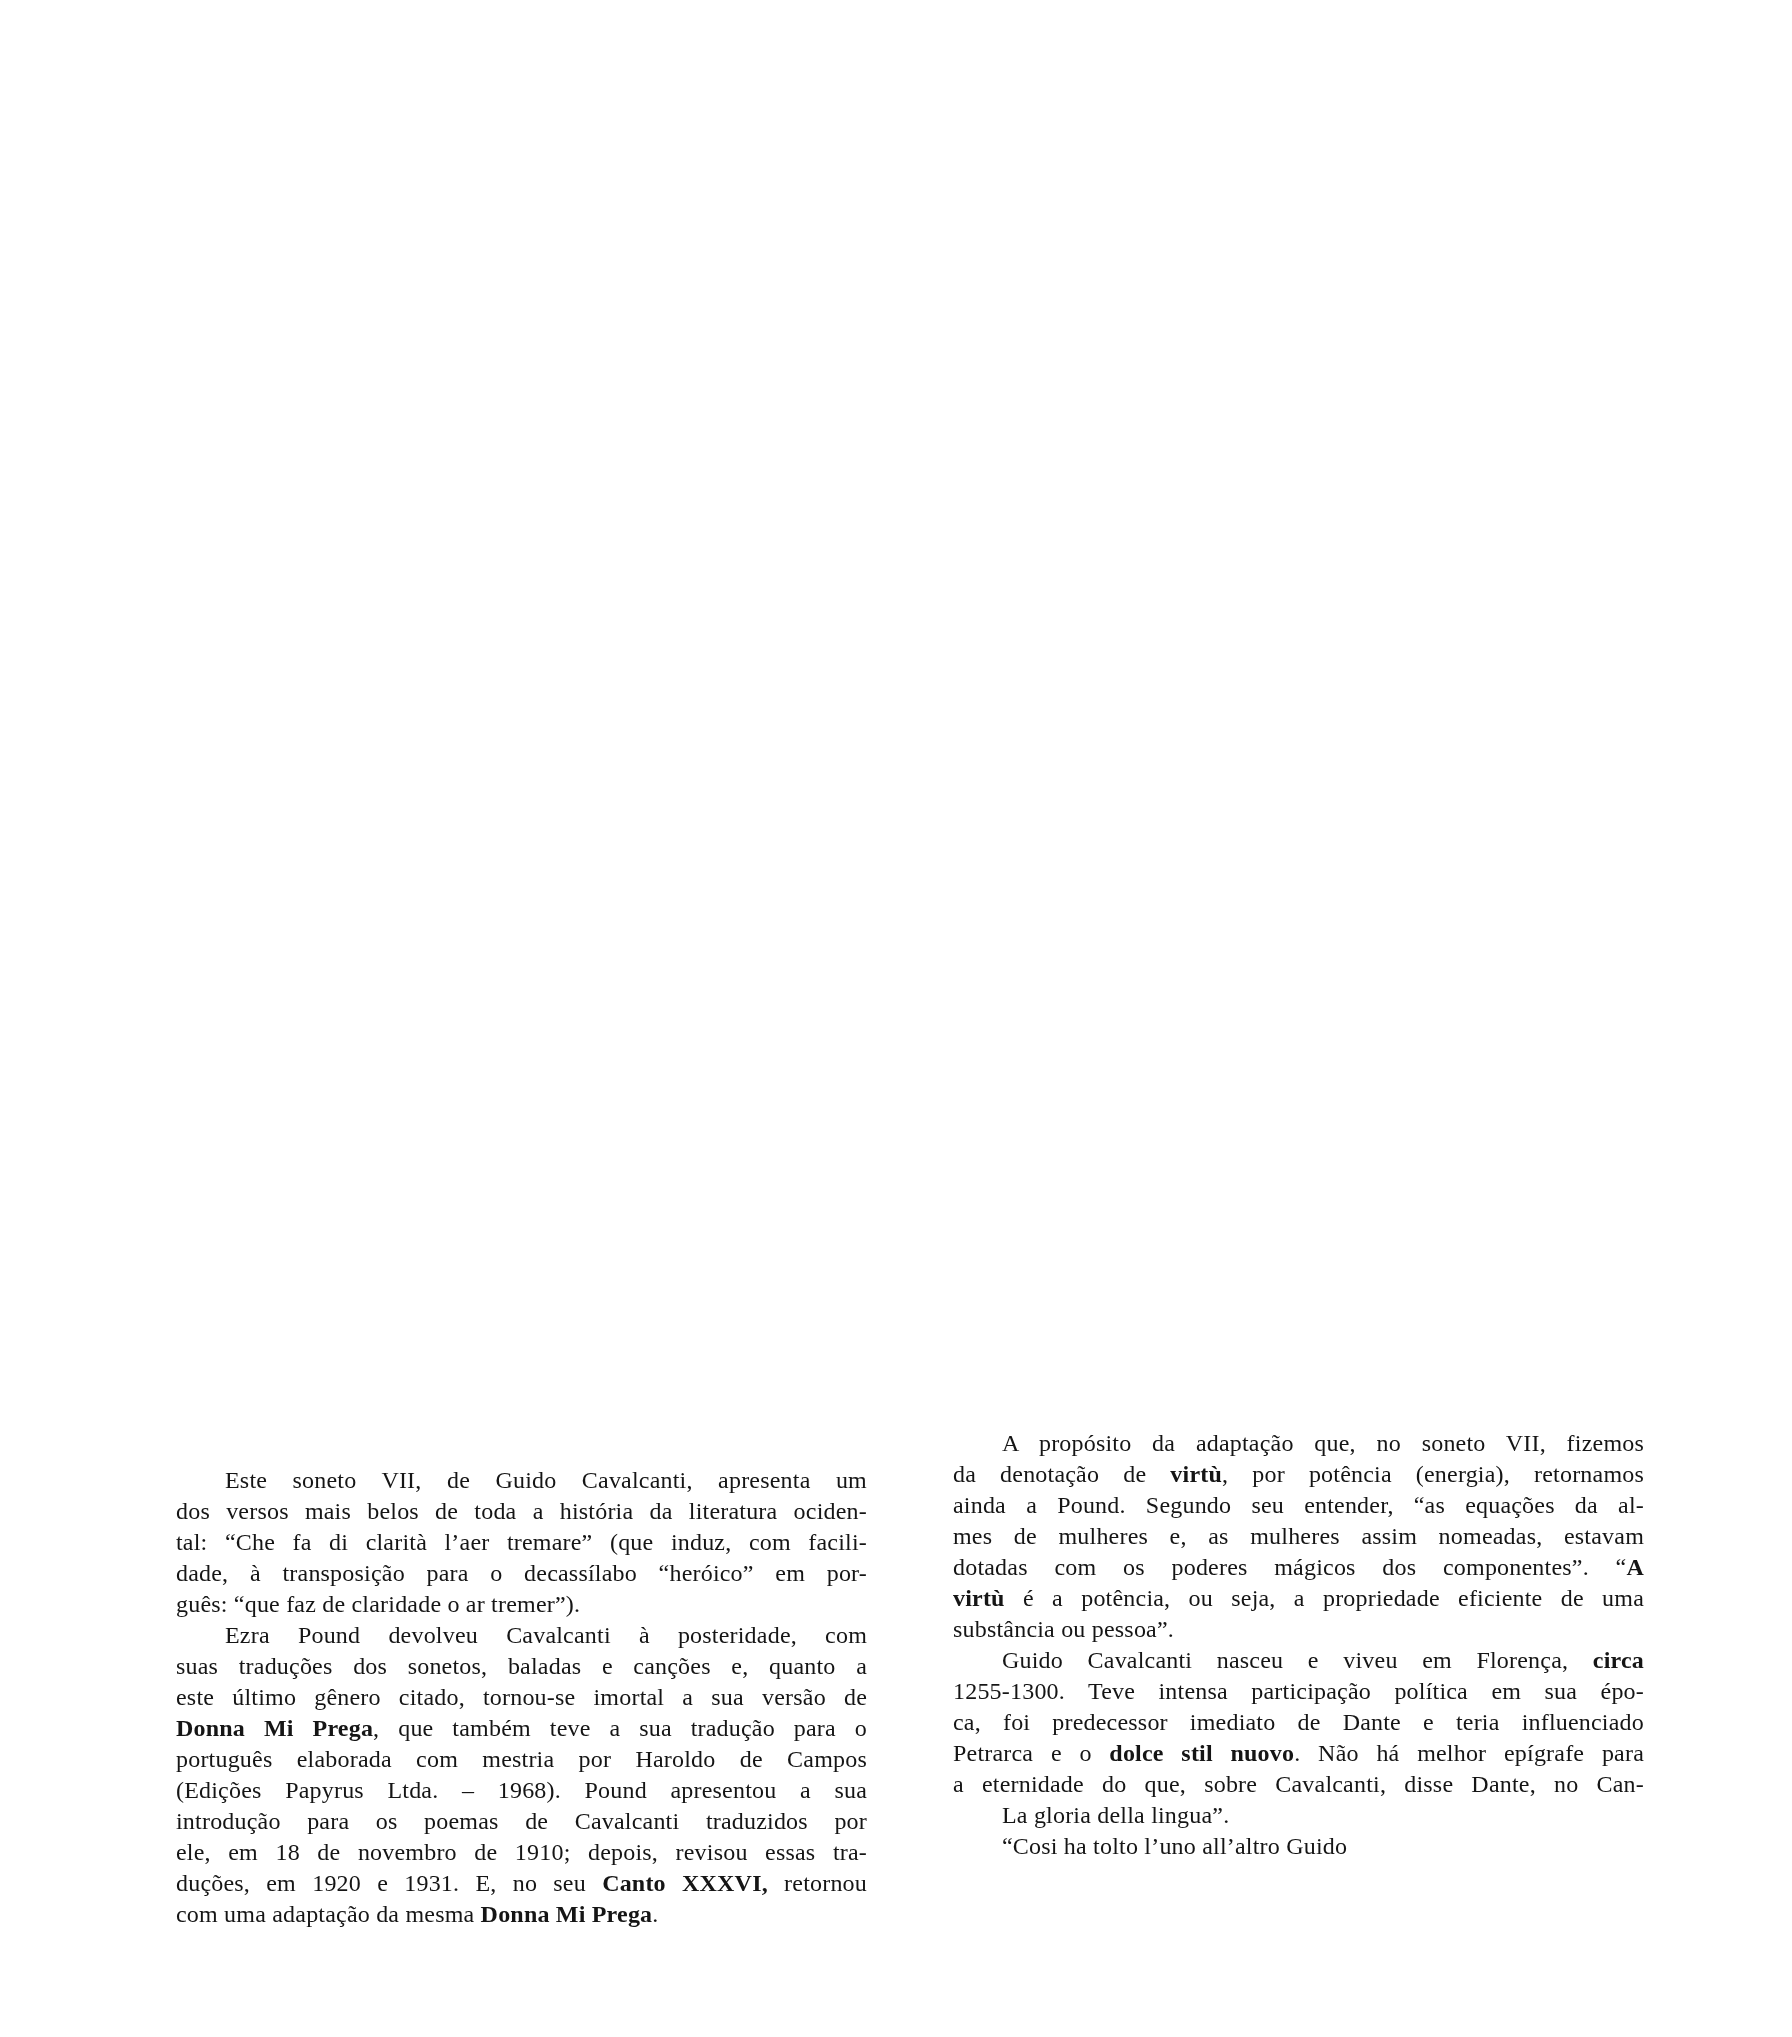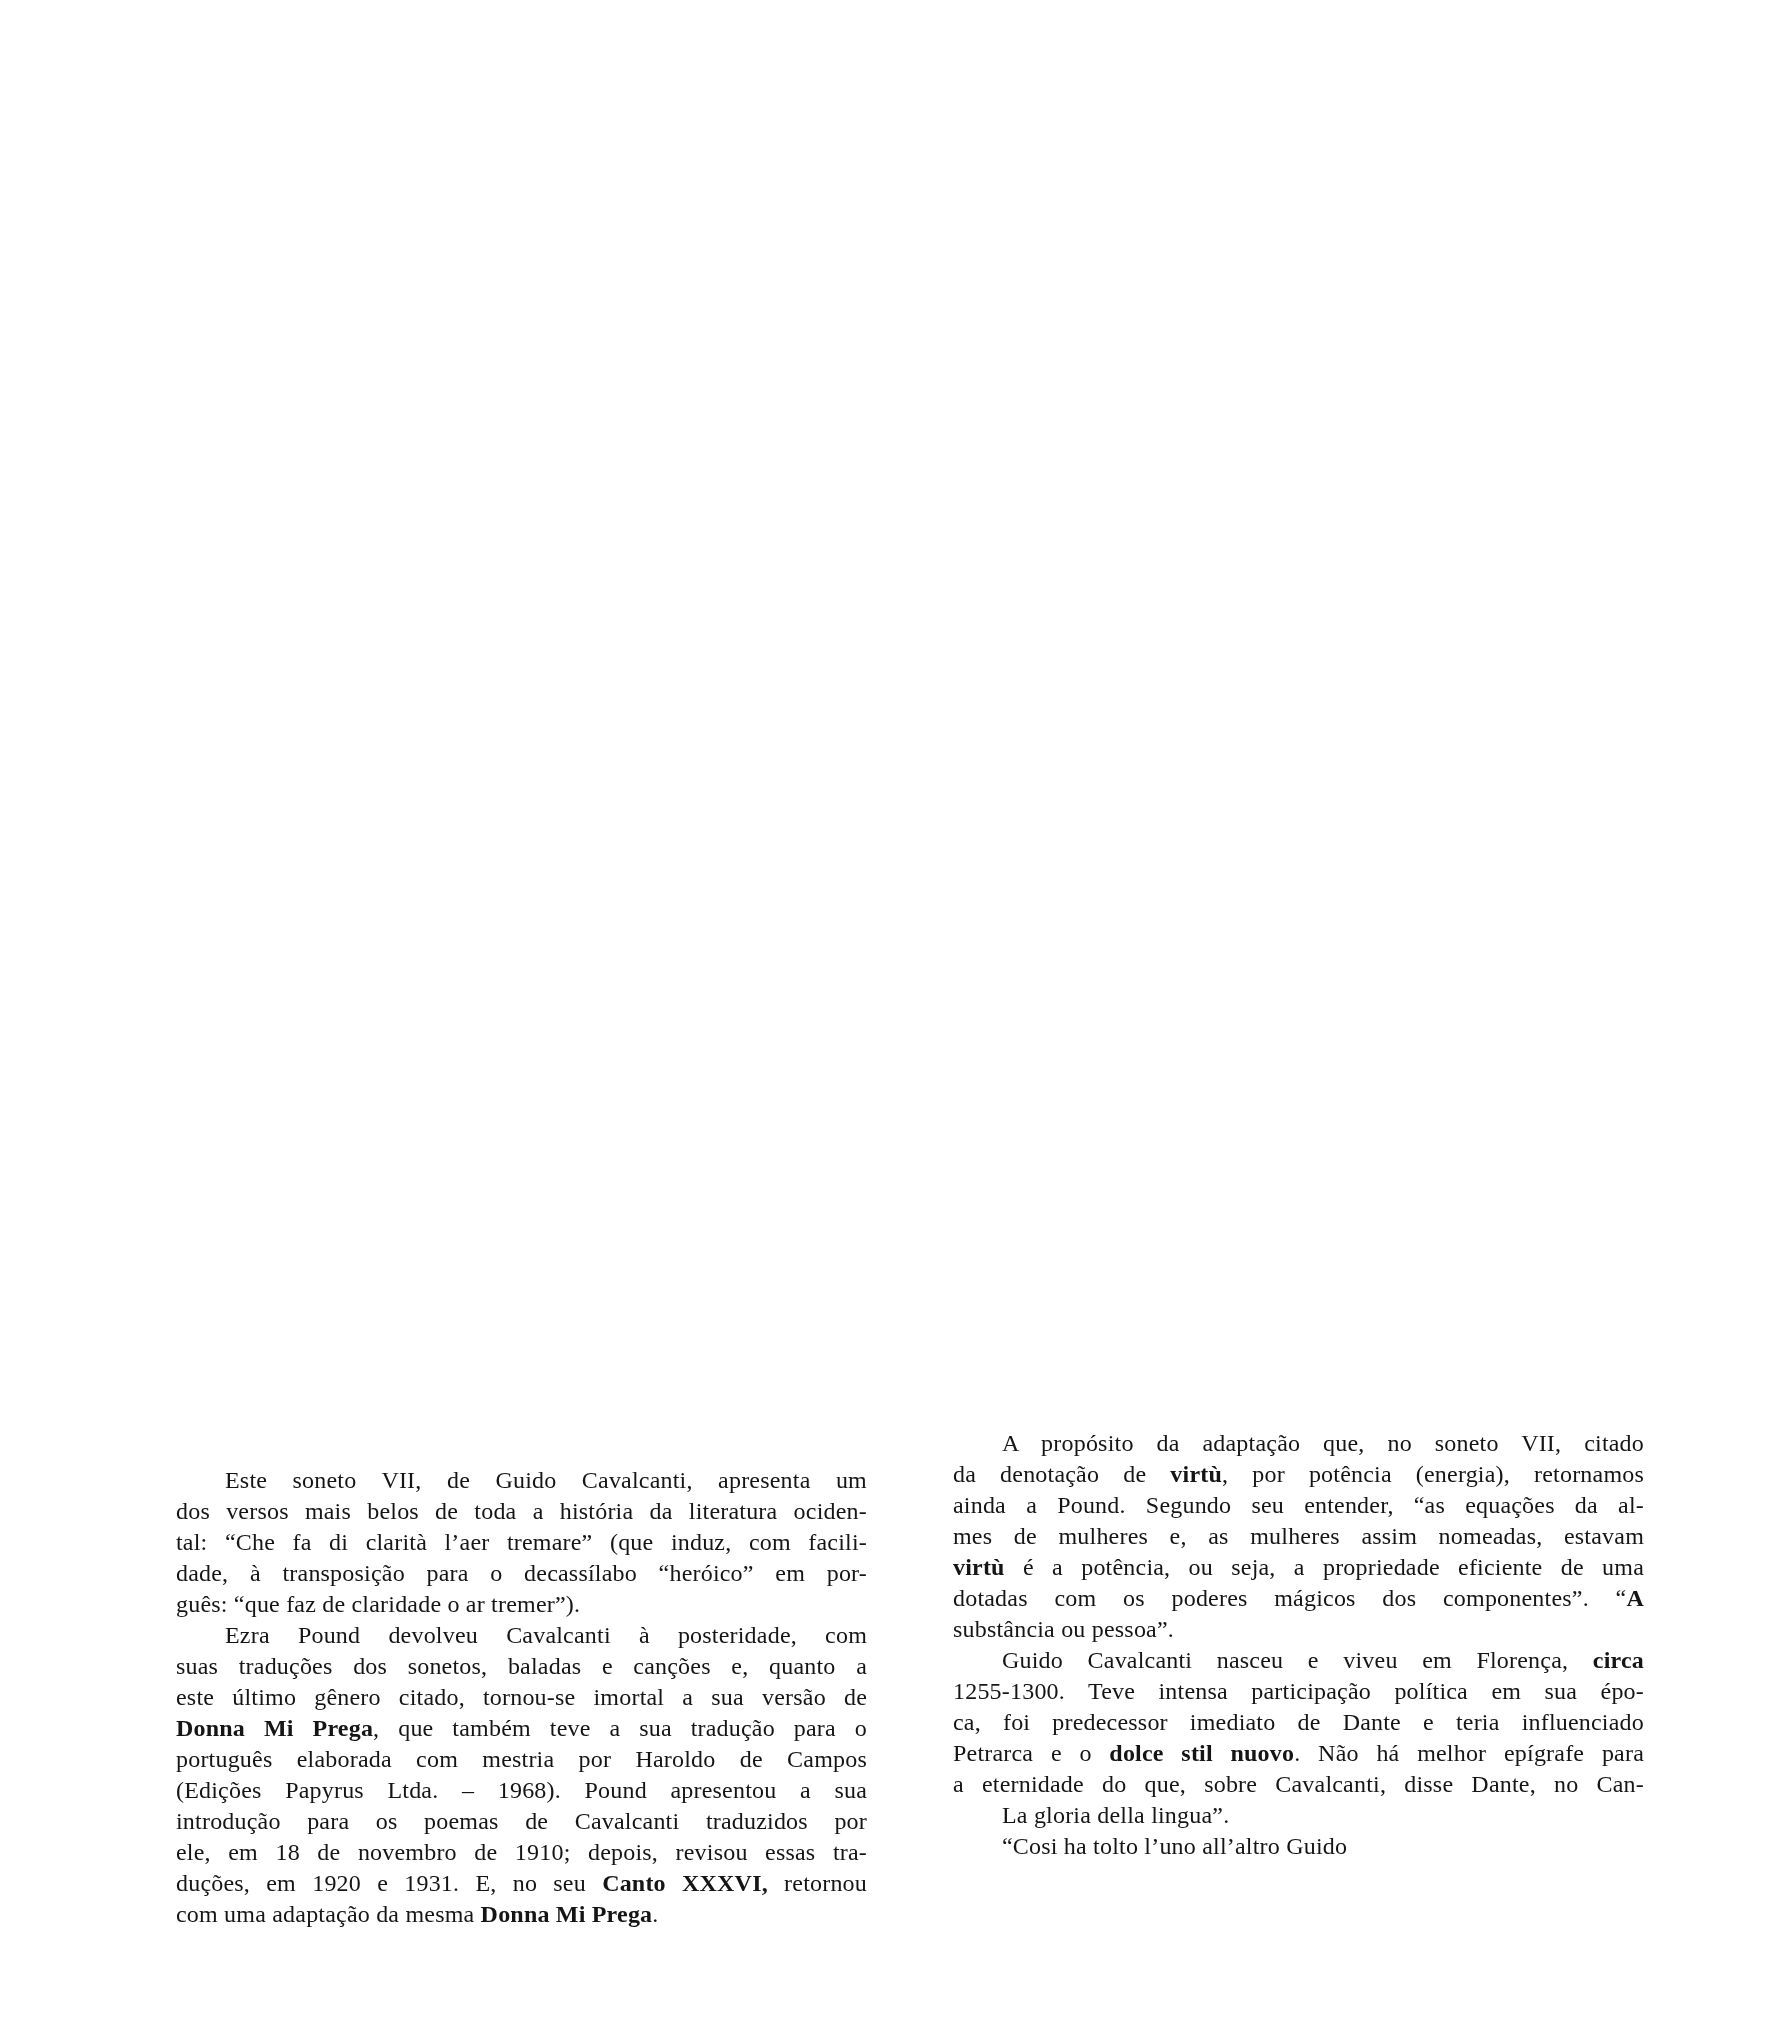--- a/index.html
+++ b/index.html
@@ -60,26 +60,26 @@
       <div class="line"><span class="seg-reg">este último gênero citado, tornou-se imortal a sua versão de</span></div>
       <div class="line"><span class="seg-bold">Donna Mi Prega</span><span class="seg-reg">, que também teve a sua tradução para o</span></div>
       <div class="line"><span class="seg-reg">português elaborada com mestria por Haroldo de Campos</span></div>
       <div class="line"><span class="seg-reg">(Edições Papyrus Ltda. – 1968). Pound apresentou a sua</span></div>
       <div class="line"><span class="seg-reg">introdução para os poemas de Cavalcanti traduzidos por</span></div>
       <div class="line"><span class="seg-reg">ele, em 18 de novembro de 1910; depois, revisou essas tra-</span></div>
       <div class="line"><span class="seg-reg">duções, em 1920 e 1931. E, no seu </span><span class="seg-bold">Canto XXXVI,</span><span class="seg-reg"> retornou</span></div>
       <div class="line no-just"><span class="seg-reg">com uma adaptação da mesma </span><span class="seg-bold">Donna Mi Prega</span><span class="seg-reg">.</span></div>
     </section>
   <section class="col col-right">
-      <div class="line indent"><span class="seg-reg">A propósito da adaptação que, no soneto VII, citado</span></div>
+      <div class="line indent"><span class="seg-reg">A propósito da adaptação que, no soneto VII, fizemos</span></div>
       <div class="line"><span class="seg-reg">da denotação de </span><span class="seg-bold">virtù</span><span class="seg-reg">, por potência (energia), retornamos</span></div>
       <div class="line"><span class="seg-reg">ainda a Pound. Segundo seu entender, “as equações da al-</span></div>
       <div class="line"><span class="seg-reg">mes de mulheres e, as mulheres assim nomeadas, estavam</span></div>
+      <div class="line"><span class="seg-reg">dotadas com os poderes mágicos dos componentes”. “</span><span class="seg-bold">A</span></div>
       <div class="line"><span class="seg-bold">virtù</span><span class="seg-reg"> é a potência, ou seja, a propriedade eficiente de uma</span></div>
-      <div class="line"><span class="seg-reg">dotadas com os poderes mágicos dos componentes”. “</span><span class="seg-bold">A</span></div>
       <div class="line no-just"><span class="seg-reg">substância ou pessoa”.</span></div>
       <div class="line indent"><span class="seg-reg">Guido Cavalcanti nasceu e viveu em Florença, </span><span class="seg-bold">circa</span></div>
       <div class="line"><span class="seg-reg">1255-1300. Teve intensa participação política em sua épo-</span></div>
       <div class="line"><span class="seg-reg">ca, foi predecessor imediato de Dante e teria influenciado</span></div>
       <div class="line"><span class="seg-reg">Petrarca e o </span><span class="seg-bold">dolce stil nuovo</span><span class="seg-reg">. Não há melhor epígrafe para</span></div>
       <div class="line"><span class="seg-reg">a eternidade do que, sobre Cavalcanti, disse Dante, no Can-</span></div>
       <div class="line indent no-just"><span class="seg-reg">La gloria della lingua”.</span></div>
       <div class="line indent no-just"><span class="seg-reg">“Cosi ha tolto l’uno all’altro Guido</span></div>
     </section>
 </div>

